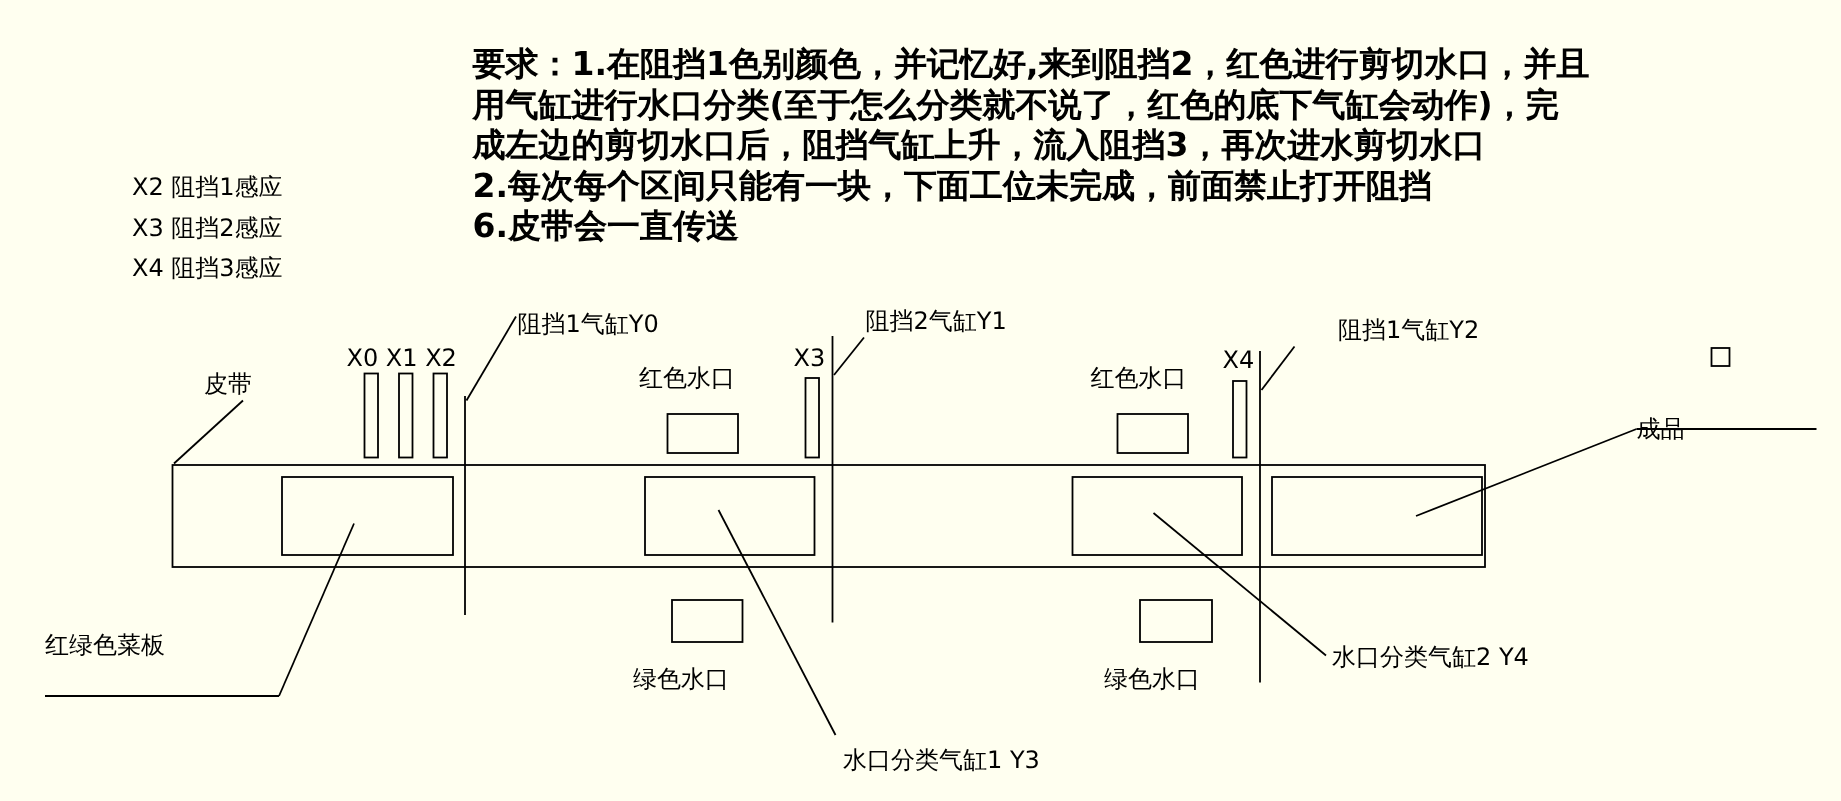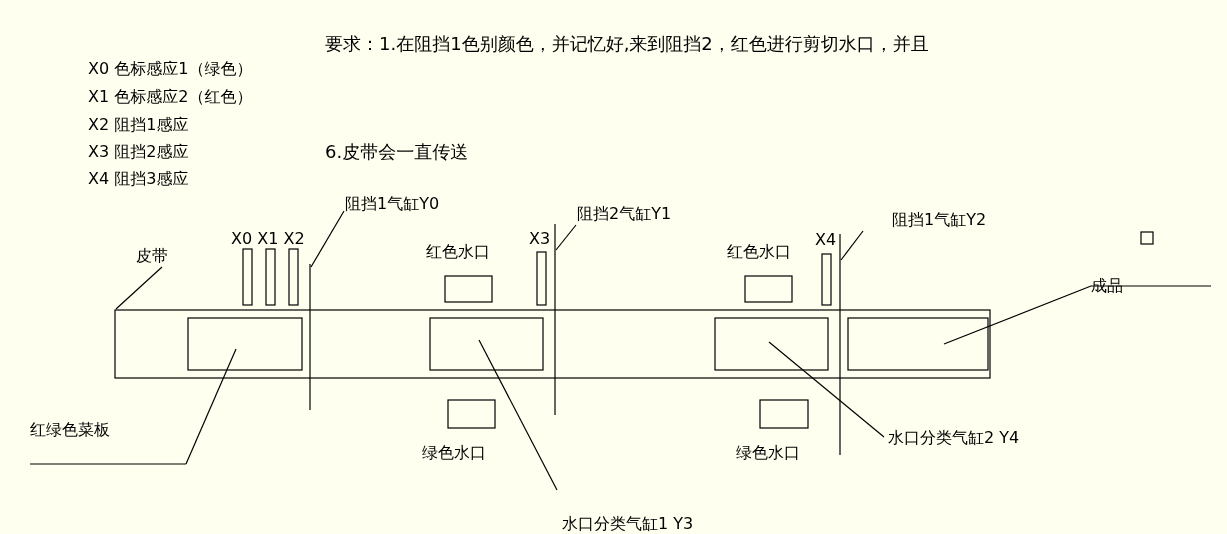--- a/index.html
+++ b/index.html
@@ -13,21 +13,21 @@
     color:#000;
     overflow:hidden;
   }
   .label {
     position:absolute;
     font-size:16px;
     line-height:19px;
     white-space:nowrap;
     color:#000;
   }
-  .req-line { position:absolute; left:325px; font-size:18px; line-height:19px; white-space:nowrap; }
+  .req-line { position:absolute; left:315px; font-size:22px; line-height:19px; white-space:nowrap;font-weight:bold; }
   .legend-line { position:absolute; left:88px; font-size:16px; line-height:19px; white-space:nowrap; }
   svg.linework { position:absolute; left:0; top:0; }
   svg.linework rect, svg.linework line { stroke:#000; fill:none; stroke-width:1.2; }
 </style>
 </head>
 <body>
 
 <div class="canvas">
 
   <svg class="linework" width="1227" height="534" viewBox="0 0 1227 534">
@@ -61,38 +61,39 @@
     <line x1="576" y1="225" x2="556" y2="250"></line>
     <line x1="863" y1="231" x2="841" y2="260"></line>
     <line x1="30" y1="464" x2="186" y2="464"></line>
     <line x1="186" y1="464" x2="236" y2="349"></line>
     <line x1="944" y1="344" x2="1091" y2="286"></line>
     <line x1="1091" y1="286" x2="1211" y2="286"></line>
     <line x1="479" y1="340" x2="557" y2="490"></line>
     <line x1="769" y1="342" x2="884" y2="437"></line>
   </svg>
 
-  <div class="legend-line" style="top:59px">X0 色标感应1（绿色）</div>
-  <div class="legend-line" style="top:87px">X1 色标感应2（红色）</div>
   <div class="legend-line" style="top:115px">X2 阻挡1感应</div>
   <div class="legend-line" style="top:142px">X3 阻挡2感应</div>
   <div class="legend-line" style="top:169px">X4 阻挡3感应</div>
 
   <div class="req-line" style="top:34px">要求：1.在阻挡1色别颜色，并记忆好,来到阻挡2，红色进行剪切水口，并且</div>
+  <div class="req-line" style="top:61px">用气缸进行水口分类(至于怎么分类就不说了，红色的底下气缸会动作)，完</div>
+  <div class="req-line" style="top:88px">成左边的剪切水口后，阻挡气缸上升，流入阻挡3，再次进水剪切水口</div>
+  <div class="req-line" style="top:115px">2.每次每个区间只能有一块，下面工位未完成，前面禁止打开阻挡</div>
   <div class="req-line" style="top:142px">6.皮带会一直传送</div>
 
   <div class="label" style="left:136px;top:246px">皮带</div>
   <div class="label" style="left:231px;top:229px">X0 X1 X2</div>
-  <div class="label" style="left:345px;top:194px">阻挡1气缸Y0</div>
+  <div class="label" style="left:345px;top:206px">阻挡1气缸Y0</div>
   <div class="label" style="left:426px;top:242px">红色水口</div>
   <div class="label" style="left:529px;top:229px">X3</div>
   <div class="label" style="left:577px;top:204px">阻挡2气缸Y1</div>
   <div class="label" style="left:727px;top:242px">红色水口</div>
   <div class="label" style="left:815px;top:230px">X4</div>
   <div class="label" style="left:892px;top:210px">阻挡1气缸Y2</div>
   <div class="label" style="left:1091px;top:276px">成品</div>
   <div class="label" style="left:30px;top:420px">红绿色菜板</div>
   <div class="label" style="left:422px;top:443px">绿色水口</div>
   <div class="label" style="left:736px;top:443px">绿色水口</div>
   <div class="label" style="left:888px;top:428px">水口分类气缸2 Y4</div>
-  <div class="label" style="left:562px;top:514px">水口分类气缸1 Y3</div>
+  <div class="label" style="left:562px;top:497px">水口分类气缸1 Y3</div>
 
 </div>
 
 </body></html>

